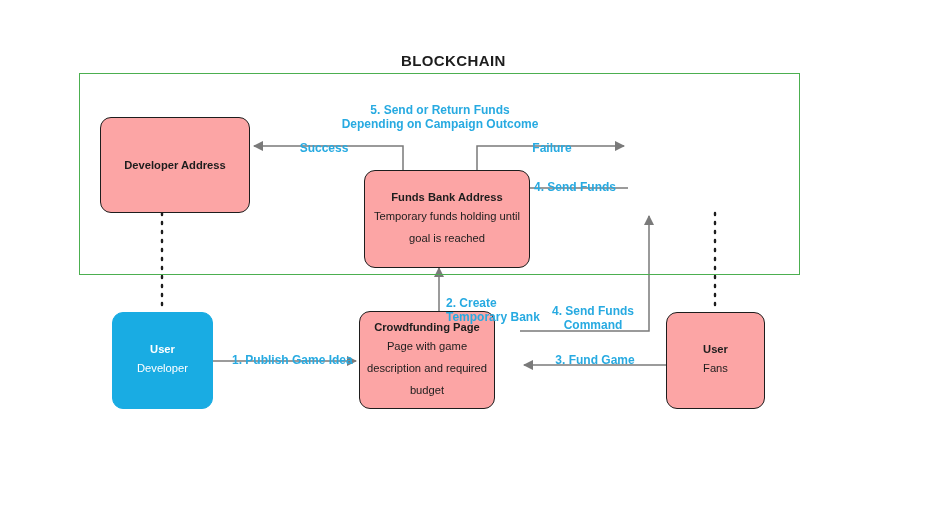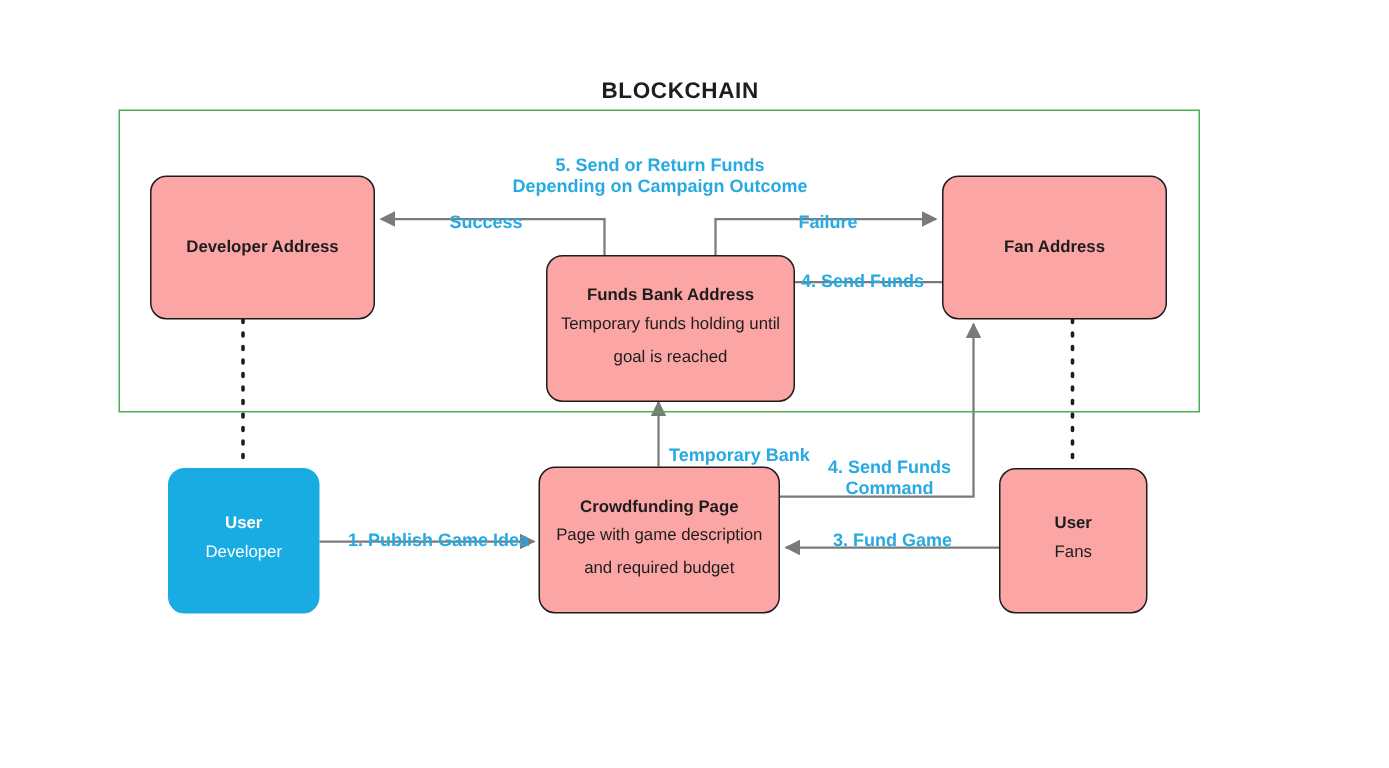--- a/index.html
+++ b/index.html
@@ -123,30 +123,27 @@
 
   <div class="node" style="left:100px; top:117px; width:150px; height:96px;">
     <div class="title">Developer Address</div>
   </div>
 
   <div class="node" style="left:364px; top:170px; width:166px; height:98px;">
     <div class="title">Funds Bank Address</div>
     <div class="sub">Temporary funds holding until goal is reached</div>
   </div>
 
-  <div class="node" style="left:628px; top:117px; width:150px; height:96px;">
-    <div class="title">Fan Address</div>
-  </div>
 
   <div class="node filled" style="left:112px; top:312px; width:101px; height:97px;">
     <div class="title">User</div>
     <div class="sub">Developer</div>
   </div>
 
-  <div class="node" style="left:359px; top:311px; width:161px; height:98px;">
+  <div class="node" style="left:359px; top:311px; width:136px; height:98px;">
     <div class="title">Crowdfunding Page</div>
     <div class="sub">Page with game description and required budget</div>
   </div>
 
   <div class="node" style="left:666px; top:312px; width:99px; height:97px;">
     <div class="title">User</div>
     <div class="sub">Fans</div>
   </div>
 
   <div class="lbl c" style="left:310px; top:88px; width:260px;">
@@ -156,20 +153,21 @@
 
   <div class="lbl c" style="left:274px; top:126px; width:100px;">Success</div>
 
   <div class="lbl c" style="left:502px; top:126px; width:100px;">Failure</div>
 
   <div class="lbl c" style="left:520px; top:165px; width:110px;">4. Send Funds</div>
 
   <div class="lbl c" style="left:232px; top:338px; width:110px;">1. Publish Game Idea</div>
 
   <div class="lbl r" style="left:388px; top:281px; width:152px;">
+    <div style="text-align:left; padding-left:58px;">2. Create</div>
     <div style="text-align:left; padding-left:58px;">Temporary Bank</div>
   </div>
 
   <div class="lbl c" style="left:537px; top:289px; width:112px;">
     <div>4. Send Funds</div>
     <div>Command</div>
   </div>
 
   <div class="lbl c" style="left:545px; top:338px; width:100px;">3. Fund Game</div>
 

